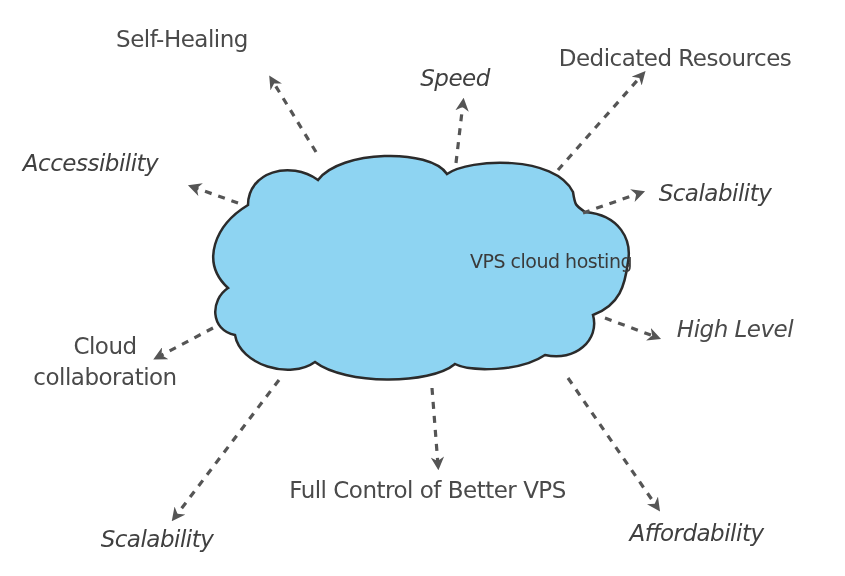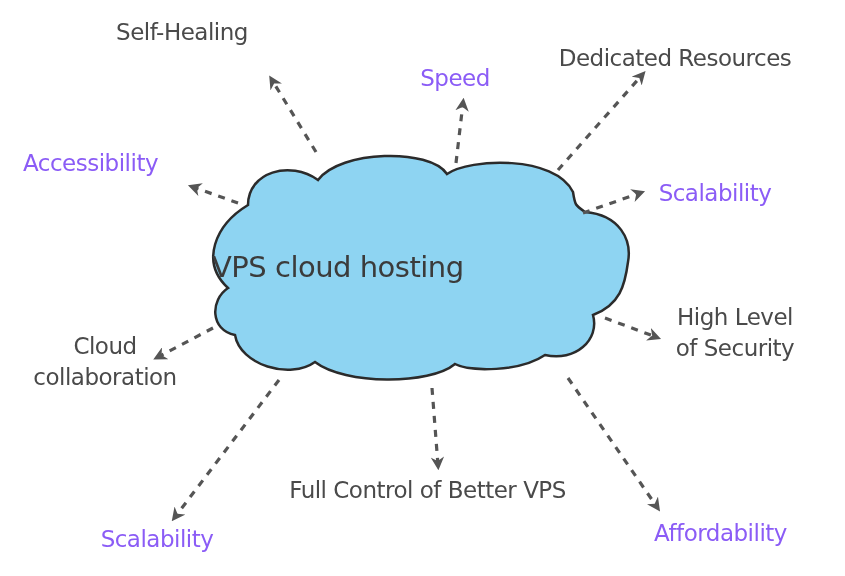--- a/index.html
+++ b/index.html
@@ -1,23 +1,23 @@
 <!DOCTYPE html>
 <html><head>
 <meta charset="utf-8">
 <style>
   html, body { margin: 0; padding: 0; background: #ffffff; }
   body { width: 845px; height: 576px; position: relative; overflow: hidden;
          font-family: "DejaVu Sans", sans-serif; }
   svg#diagram { position: absolute; left: 0; top: 0; }
   .label { position: absolute; color: #4a4a4a; font-size: 23px; line-height: 31px;
            white-space: nowrap; text-align: center; letter-spacing: -0.5px; }
-  .label.dark { color: #8b5cf6; }
-  .center-text { position: absolute; left: 212px; top: 250px; width: 420px; text-align: left;
-                 font-size: 29px; color: #3b3b3b; letter-spacing: -0.5px; }
+  .label.dark { color: #404040; font-style: italic; }
+  .center-text { position: absolute; left: 212px; top: 250px; width: 420px; text-align: right;
+                 font-size: 19px; color: #3b3b3b; letter-spacing: -0.5px; }
 </style>
 </head>
 <body>
 
 <svg id="diagram" width="845" height="576" viewBox="0 0 845 576">
   <defs>
     <marker id="arrowhead" viewBox="0 0 10 10" refX="6" refY="5" markerWidth="4.2" markerHeight="4.2" orient="auto-start-reverse">
       <path d="M0,0 L10,5 L0,10 L3,5 z" fill="#555555"></path>
     </marker>
   </defs>
@@ -45,21 +45,21 @@
     <line x1="213" y1="328" x2="158" y2="357" stroke="#555555"></line>
     <line x1="605" y1="318" x2="656" y2="337" stroke="#555555"></line>
     <line x1="432" y1="388" x2="438" y2="465" stroke="#555555"></line>
     <line x1="279" y1="380" x2="175" y2="517" stroke="#555555"></line>
     <line x1="568" y1="378" x2="657" y2="507" stroke="#555555"></line>
   </g>
 </svg>
 
 <div class="center-text">VPS cloud hosting</div>
 
-<div class="label" style="left:92px; top:17px; width:180px;">
+<div class="label" style="left:92px; top:24px; width:180px;">
   <div>Self-Healing</div>
 </div>
 
 <div class="label dark" style="left:405px; top:63px; width:100px;">
   <div>Speed</div>
 </div>
 
 <div class="label" style="left:530px; top:43px; width:290px;">
   <div>Dedicated Resources</div>
 </div>
@@ -70,28 +70,27 @@
 
 <div class="label dark" style="left:645px; top:178px; width:140px;">
   <div>Scalability</div>
 </div>
 
 <div class="label" style="left:10px; top:331px; width:190px;">
   <div>Cloud</div>
   <div>collaboration</div>
 </div>
 
-<div class="label" style="left:655px; top:302px; width:160px;">
+<div class="label" style="left:655px; top:314px; width:160px;font-style:italic;">
   <div>High Level</div>
-  <div>of Security</div>
 </div>
 
 <div class="label" style="left:255px; top:475px; width:345px;">
   <div>Full Control of Better VPS</div>
 </div>
 
 <div class="label dark" style="left:77px; top:524px; width:160px;">
   <div>Scalability</div>
 </div>
 
-<div class="label dark" style="left:628px; top:518px; width:185px;">
+<div class="label dark" style="left:604px; top:518px; width:185px;">
   <div>Affordability</div>
 </div>
 
 </body></html>

